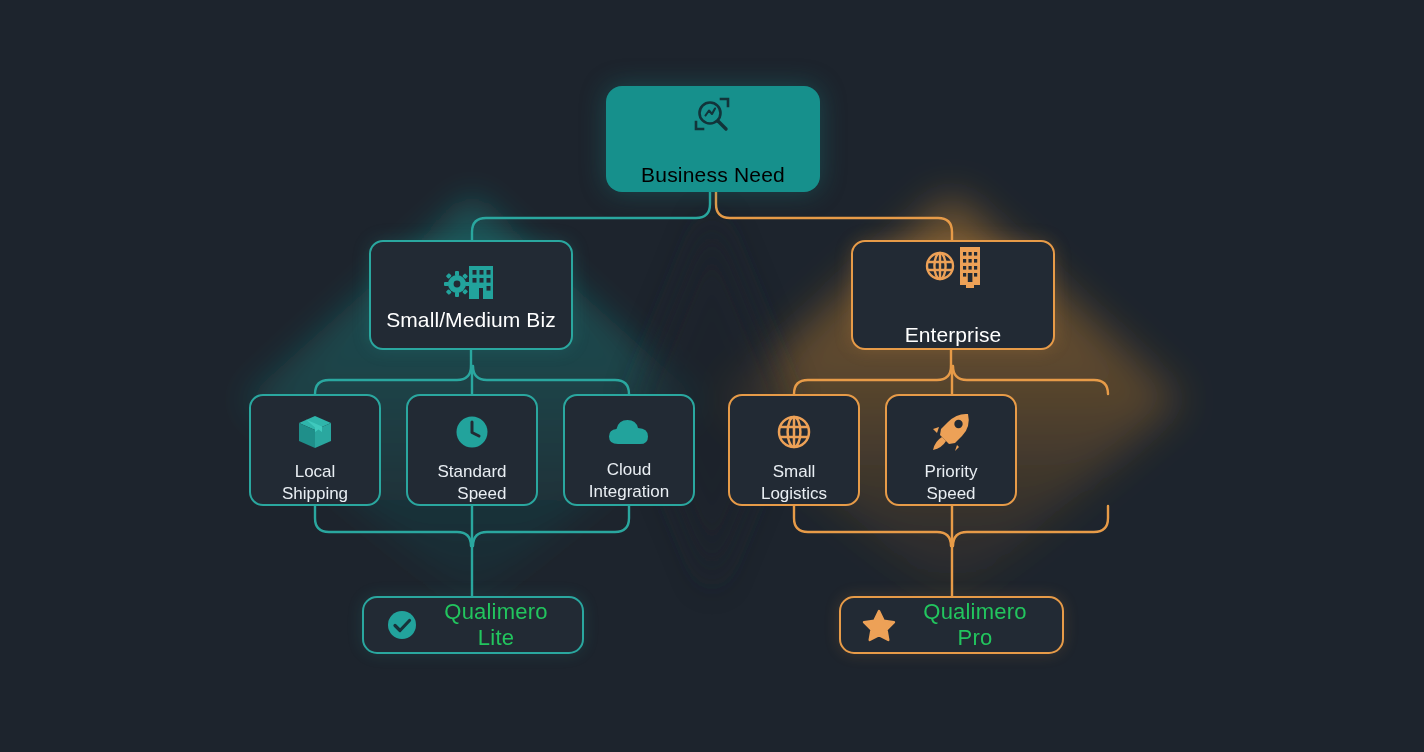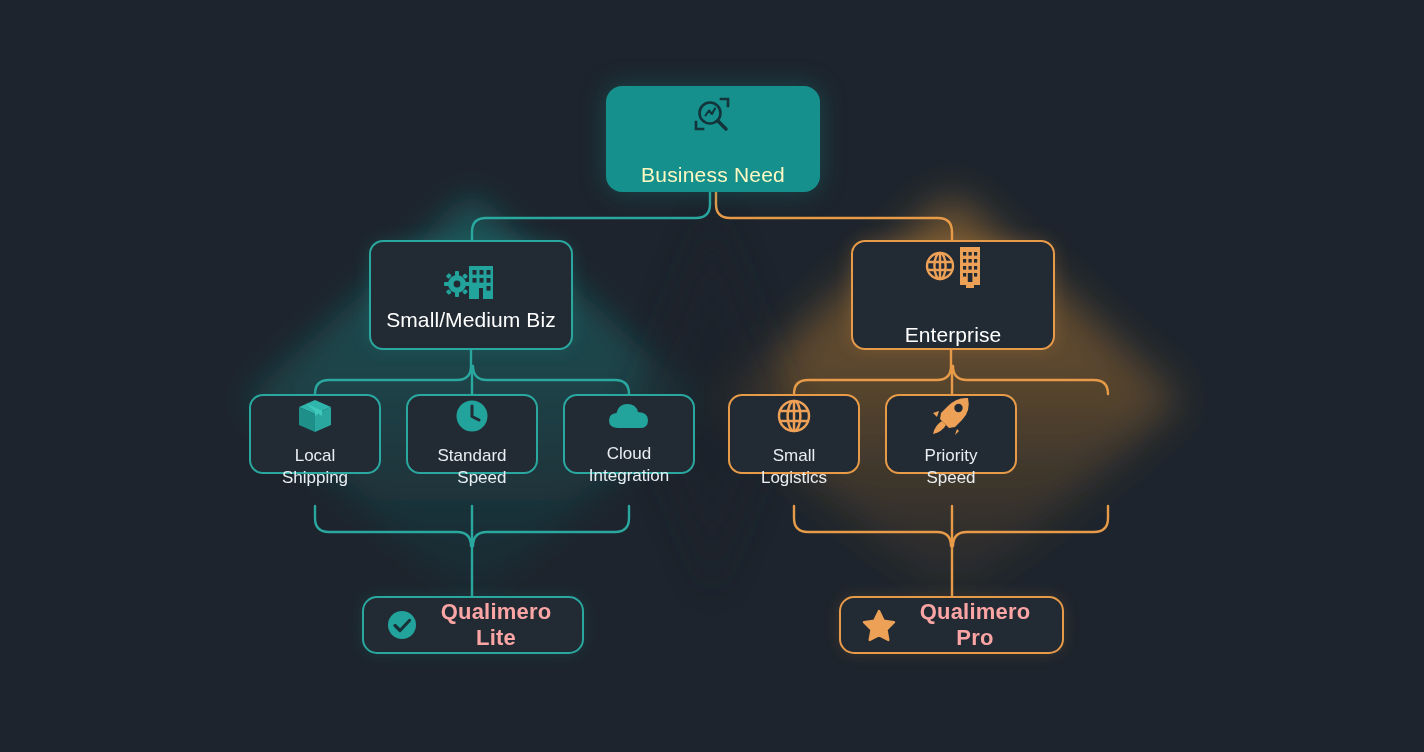--- a/index.html
+++ b/index.html
@@ -41,21 +41,21 @@
   }
 
   
   .node-root {
     left: 606px; top: 86px; width: 214px; height: 106px;
     background: #16908c;
     border-radius: 16px;
     box-shadow: 0 0 26px rgba(22,144,140,0.35);
   }
   .node-root .node-label {
-    color: #fef9c3; font-size: 21px; font-weight: 400;
+    color: #000000; font-size: 21px; font-weight: 400;
     letter-spacing: .2px; margin-top: 23px;
   }
   .node-root .node-icon { margin-top: 2px; }
 
   
   .node-branch {
     width: 204px; height: 110px;
     background: #222a34;
     border: 2px solid;
   }
@@ -63,21 +63,21 @@
     font-size: 21px; color: #ffffff; margin-top: 6px; letter-spacing:.1px;
   }
   .node-branch.teal  { border-color: #2aa79f; box-shadow: 0 0 18px rgba(42,167,159,.18); }
   .node-branch.amber { border-color: #e79b48; box-shadow: 0 0 18px rgba(231,155,72,.18); }
 
   #node-smb        { left: 369px; top: 240px; }
   #node-enterprise { left: 851px; top: 240px; gap: 28px; }
 
   
   .node-leaf {
-    width: 132px; height: 80px;
+    width: 132px; height: 112px;
     background: #222a34;
     border: 2px solid;
     padding-top: 16px;
   }
   .node-leaf.teal  { border-color: #2aa79f; }
   .node-leaf.amber { border-color: #e79b48; }
   .node-leaf .node-label {
     font-size: 17px; color: #e9eef3; line-height: 1.28; margin-top: 9px;
     font-weight: 400; white-space: pre-line;
   }
@@ -96,21 +96,21 @@
     flex-direction: row;
     gap: 14px;
     padding: 0 22px;
     background: #222a34;
     border: 2px solid;
     border-radius: 15px;
   }
   .node-result.teal  { border-color: #2aa79f; box-shadow: 0 0 16px rgba(42,167,159,.16); }
   .node-result.amber { border-color: #e79b48; box-shadow: 0 0 16px rgba(231,155,72,.16); }
   .node-result .node-label {
-    font-size: 22px; color: #fca5a5; font-weight: 700; letter-spacing:.2px;
+    font-size: 22px; color: #22c55e; font-weight: 400; letter-spacing:.2px;
   }
   #result-lite { left: 362px; top: 596px; width: 222px; }
   #result-pro  { left: 839px; top: 596px; width: 225px; padding-left: 21px; }
 
   .node-icon { display: flex; align-items: center; justify-content: center; }
   .node-icon svg { display: block; }
 </style>
 </head>
 <body>
 

